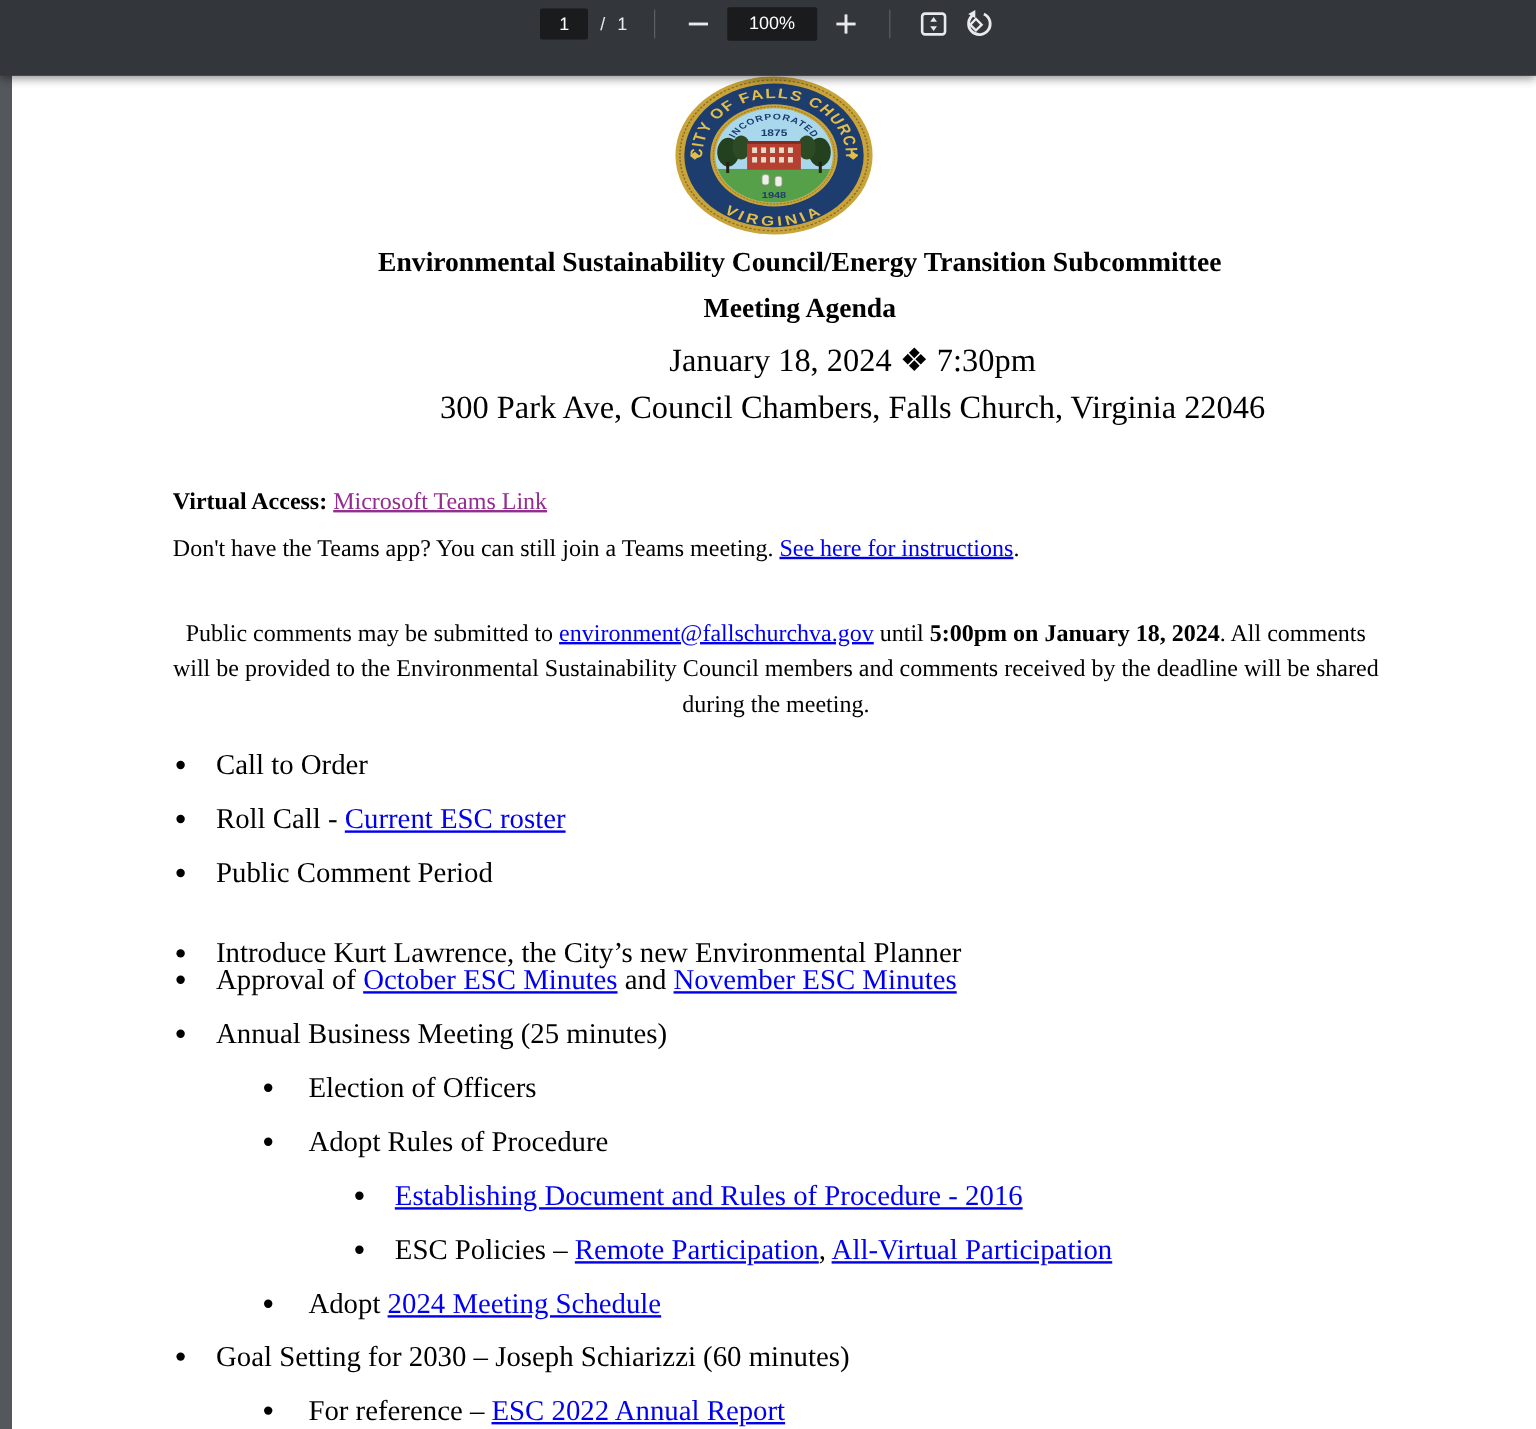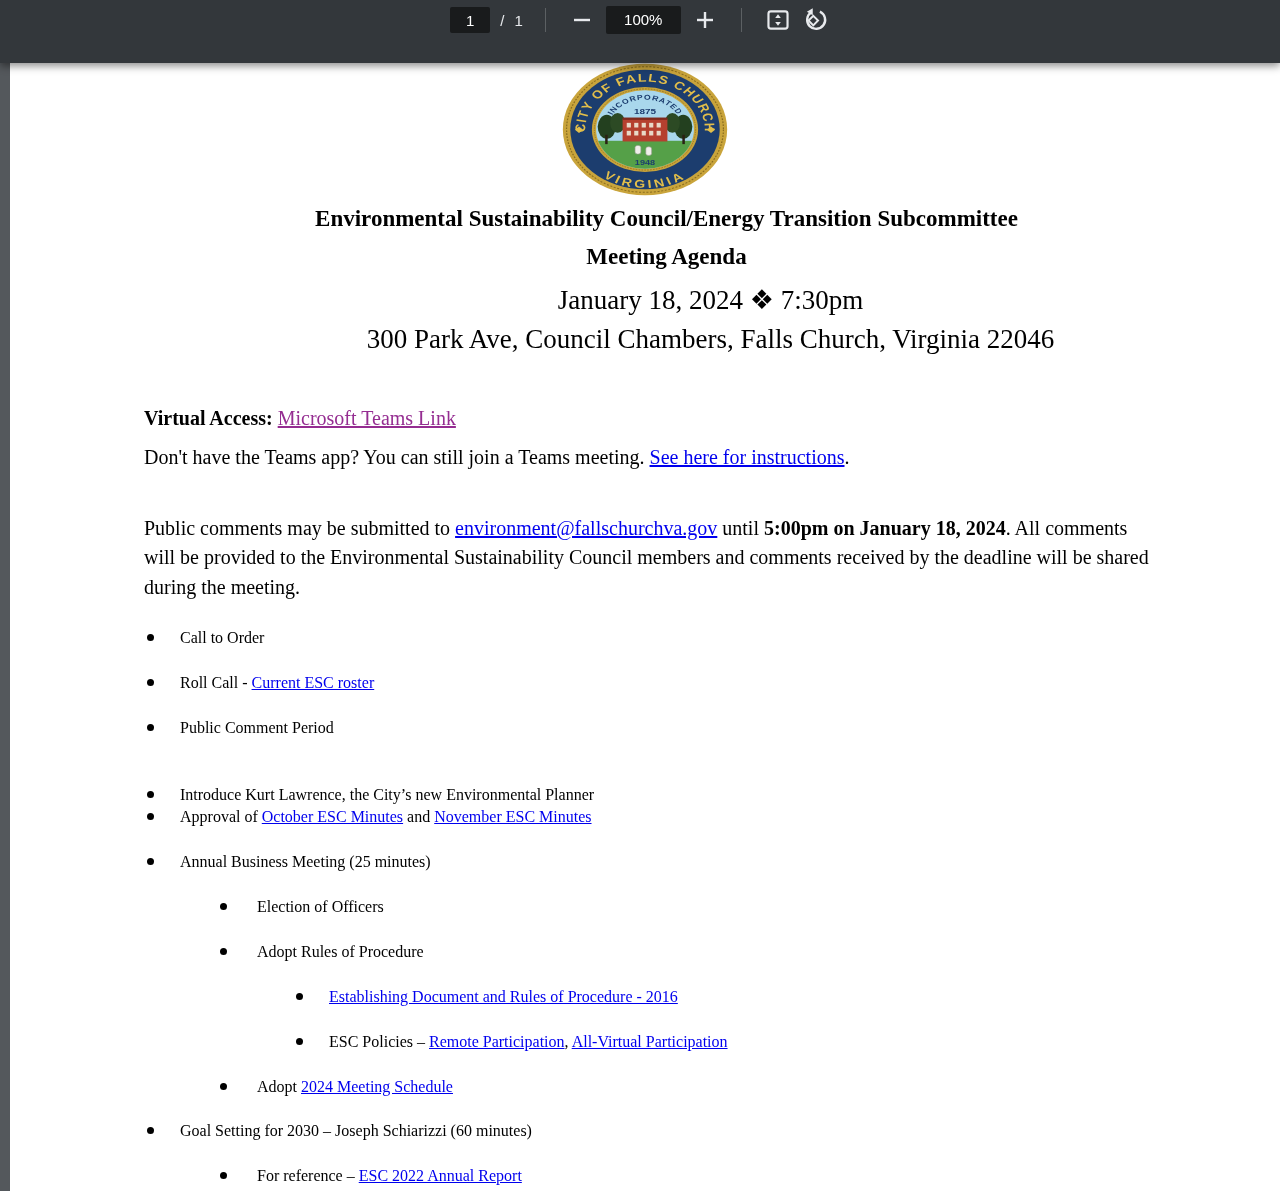--- a/index.html
+++ b/index.html
@@ -36,30 +36,30 @@
   .seal { position:absolute; left:562px; top:63px; width:166px; height:133px; }
 
   .doc-center { position:absolute; left:10px; width:1270px; text-align:center; color:#000; line-height:38px;padding-left:43px; }
   .doc-title { font-weight:bold; font-size:23px; }
   #title-line1 { top:200px; }
   #title-line2 { top:238px; }
   .doc-sub { font-size:27px; line-height:28px;margin-left:44px; }
   #date-line { top:286px; }
   #address-line { top:325px; }
 
-  .body-line { position:absolute; left:144px; font-size:20px; line-height:28px; color:#000; white-space:nowrap; }
+  .body-line { position:absolute; left:144px; font-size:20px; line-height:28px; color:#000; white-space:nowrap;text-align:center; }
   #virtual-access { top:404px; }
   #teams-help { top:443px; }
   #public-comments { top:514px; width:1005px; line-height:29.4px; white-space:normal; }
 
   .bold { font-weight:bold; }
   a.link { color:#0000EE; text-decoration:underline; cursor:pointer; }
   a.visited { color:#952D91; text-decoration:underline; cursor:pointer; }
 
-  .agenda-item { position:absolute; left:0; width:1113px; height:28px; font-size:16px; line-height:28px; color:#000; }
+  .agenda-item { position:absolute; left:0; width:1113px; height:28px; font-size:24px; line-height:28px; color:#000; }
   .agenda-item .bullet { position:absolute; top:10px; width:7px; height:7px; border-radius:50%; background:#000; }
   .agenda-item .txt { position:absolute; top:0; white-space:nowrap; }
   .lvl1 .bullet { left:147px; } .lvl1 .txt { left:180px; }
   .lvl2 .bullet { left:220px; } .lvl2 .txt { left:257px; }
   .lvl3 .bullet { left:296px; } .lvl3 .txt { left:329px; }
 </style>
 </head>
 <body>
 
 <div class="toolbar">

